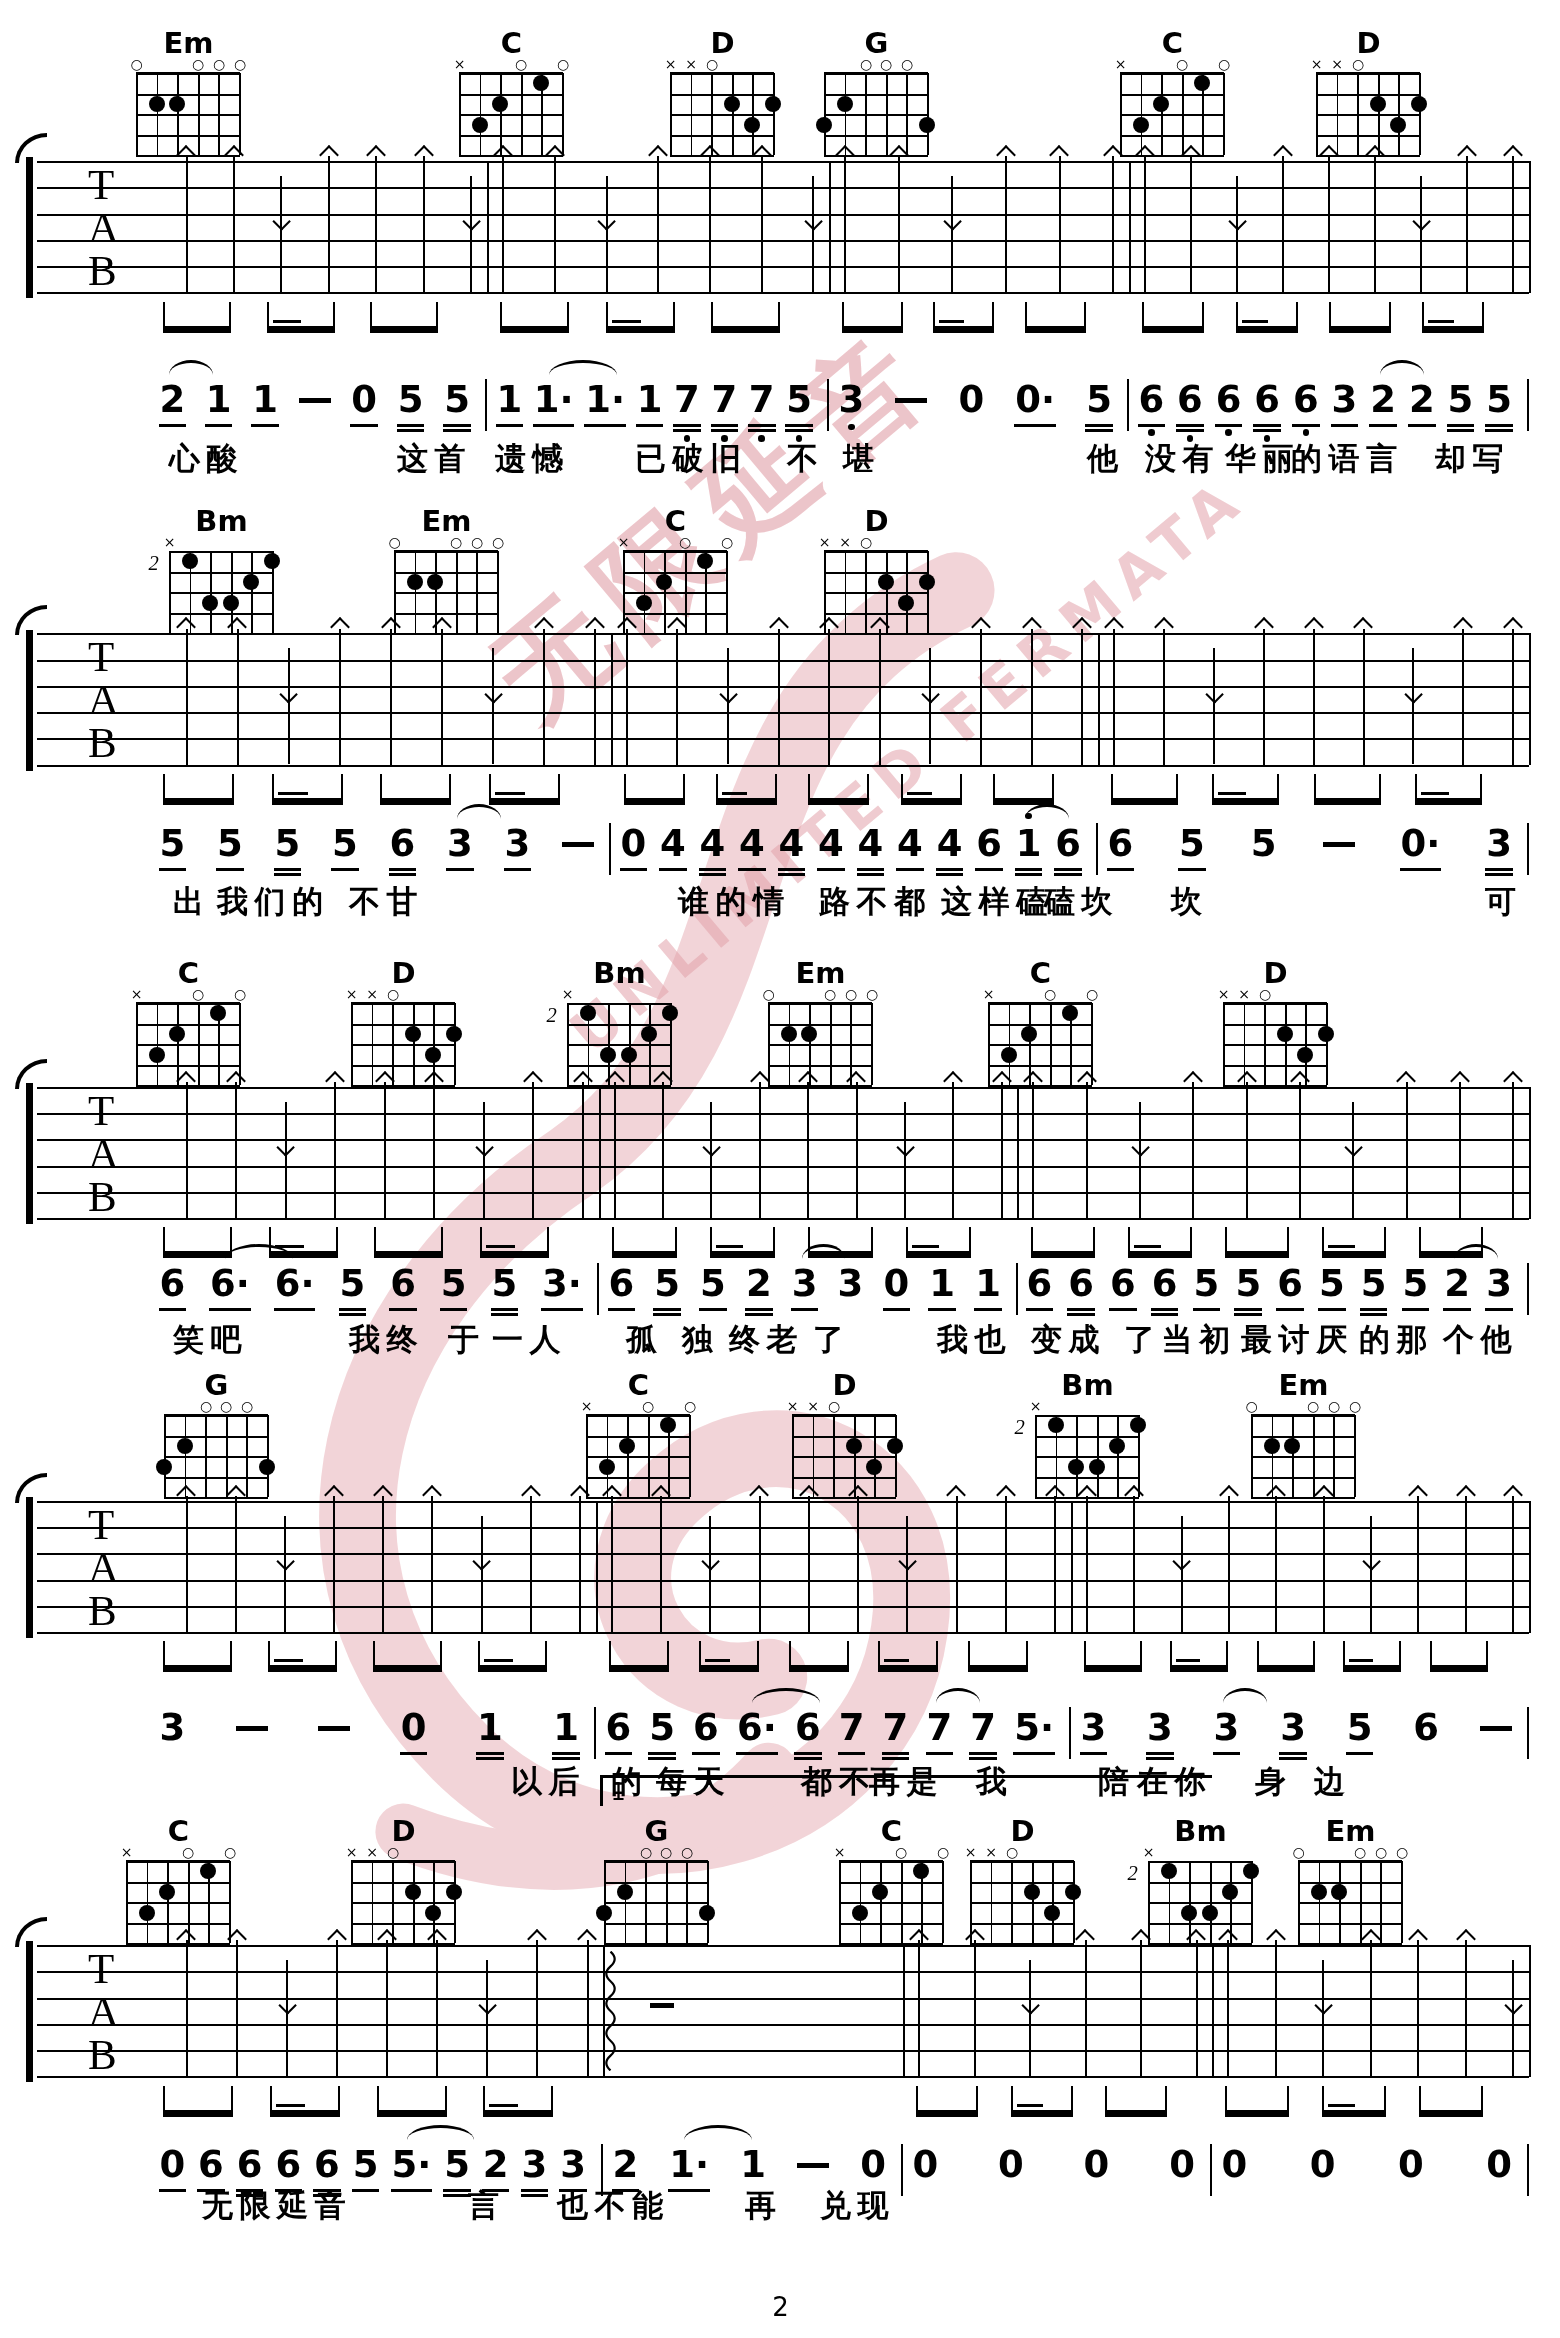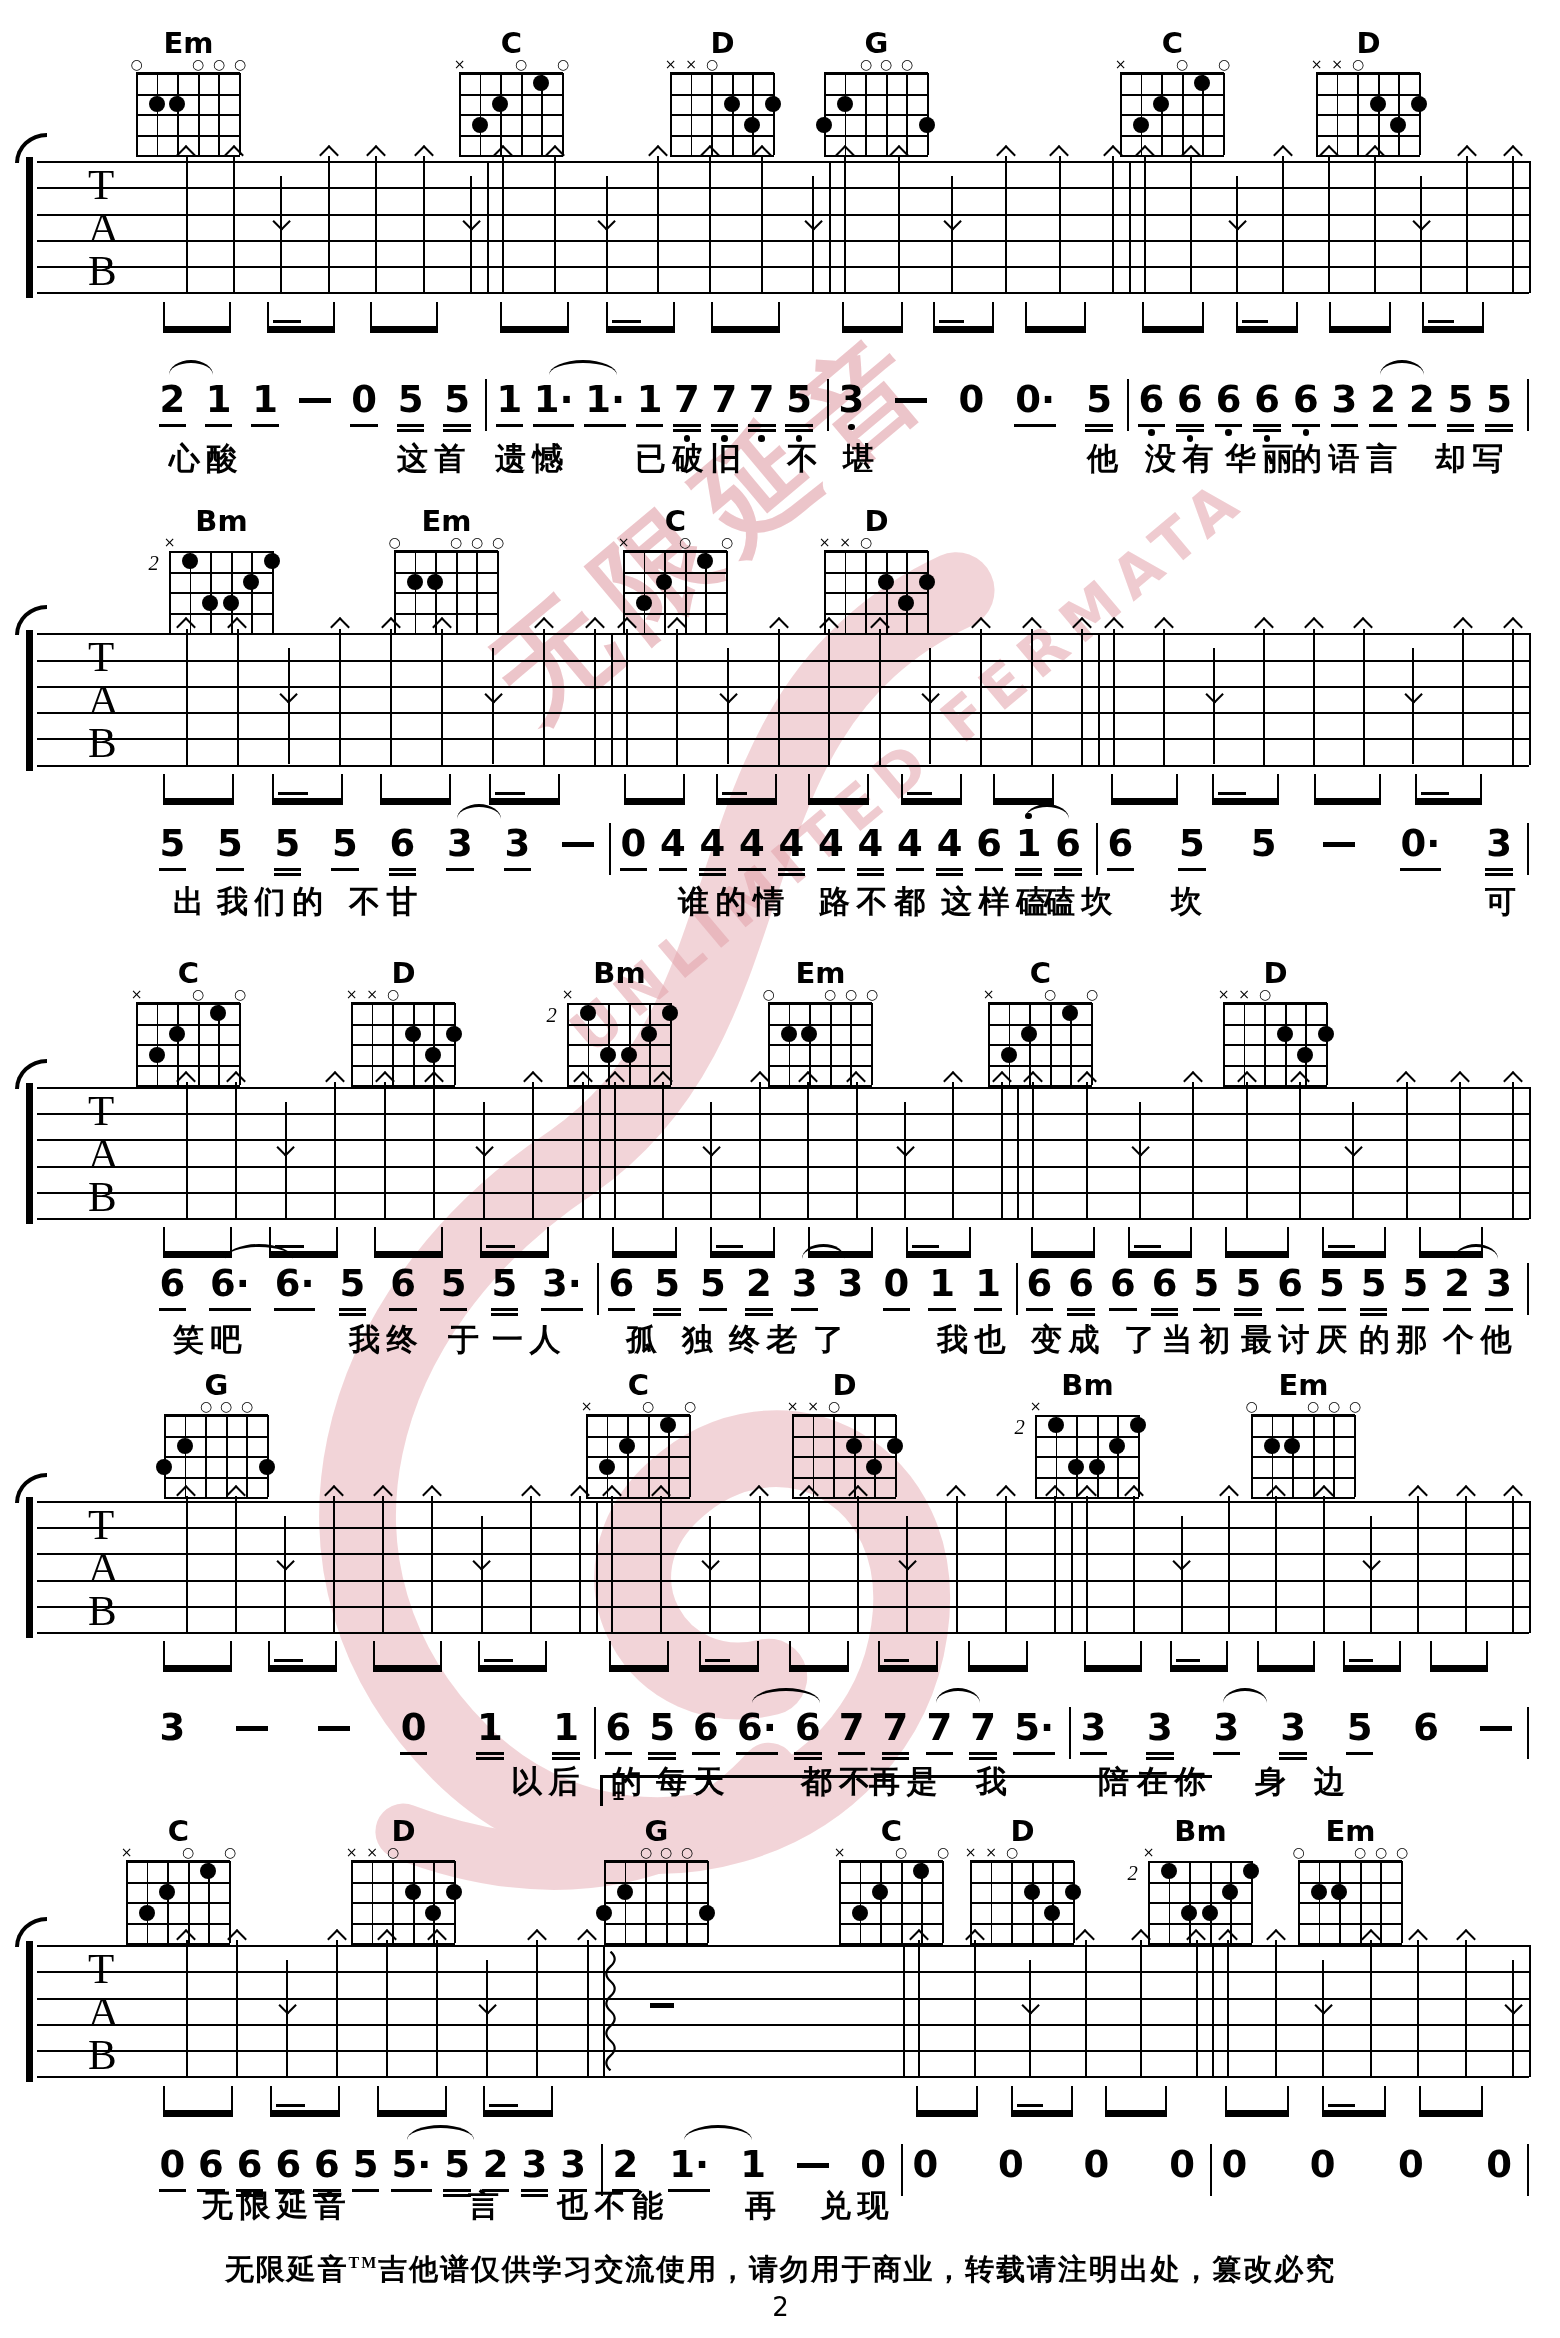--- a/index.html
+++ b/index.html
@@ -1275,17 +1275,16 @@
       <div style="position: absolute; left: 202px; top: 2185px; font: bold 31px &quot;DejaVu Sans&quot;, sans-serif; letter-spacing: 6.6px; white-space: nowrap;">无限延音</div>
       <div style="position: absolute; left: 468px; top: 2185px; font: bold 31px &quot;DejaVu Sans&quot;, sans-serif; letter-spacing: 6.6px; white-space: nowrap;">言</div>
       <div style="position: absolute; left: 557px; top: 2185px; font: bold 31px &quot;DejaVu Sans&quot;, sans-serif; letter-spacing: 6.6px; white-space: nowrap;">也不能</div>
       <div style="position: absolute; left: 745px; top: 2185px; font: bold 31px &quot;DejaVu Sans&quot;, sans-serif; letter-spacing: 6.6px; white-space: nowrap;">再</div>
       <div style="position: absolute; left: 820px; top: 2185px; font: bold 31px &quot;DejaVu Sans&quot;, sans-serif; letter-spacing: 6.6px; white-space: nowrap;">兑现</div>
       <div style="position: absolute; left: 600px; top: 1775px; width: 609px; height: 28px; border-top: 3.3px solid rgb(0, 0, 0); border-left: 3.3px solid rgb(0, 0, 0);">
         <div style="position: absolute; left: 7.5px; top: 0px; font: 24px &quot;DejaVu Sans&quot;, sans-serif;">1</div>
       </div>
     </div>
 
-  <div class="footer"><span>无限延音</span><sup>TM</sup><span>吉他谱仅供学习交流使用，请勿用于商业，转载请注明出处，篡改必究</span></div>
 
   <div class="pagenum">2</div>
 </div>
 
 
 </body></html>

